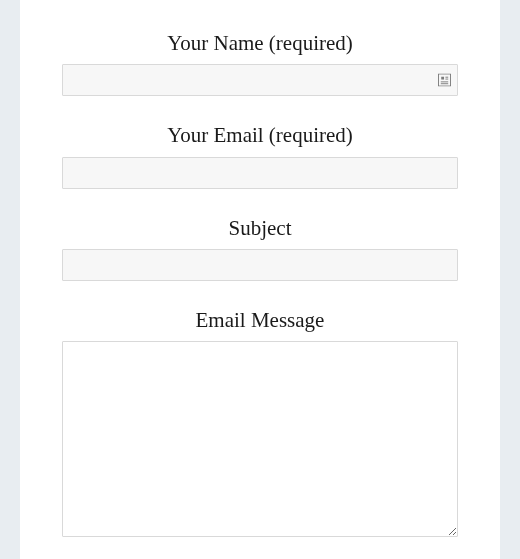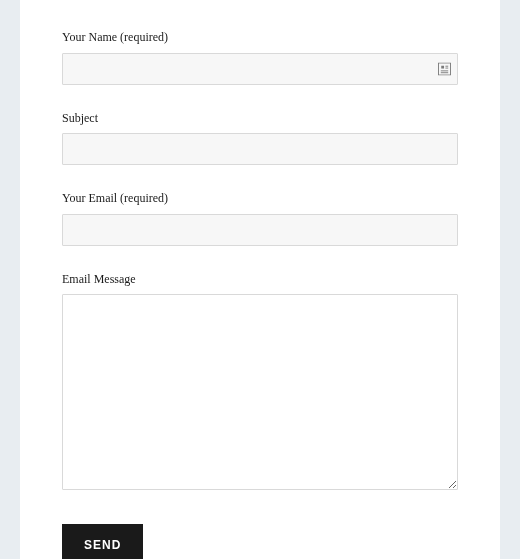--- a/index.html
+++ b/index.html
@@ -15,24 +15,25 @@
       background: #fff;
       width: 100%;
       min-height: 559px;
       padding: 30px 42px 28px 42px;
     }
     .field {
       margin-bottom: 26px;
     }
     .field-label {
       color: #1a1a1a;
-      font-size: 12px;
+      font-size: 21px;
       line-height: 1.3;
       margin-bottom: 7px;
       display: block;
+      text-align: center;
     }
     .text-input {
       width: 100%;
       height: 32px;
       background: #f7f7f7;
       border: 1px solid #d9d9d9;
       border-radius: 1px;
       padding: 4px 8px;
       font-family: inherit;
       font-size: 14px;
@@ -89,27 +90,27 @@
           <line x1="8" y1="4" x2="11" y2="4" stroke="#7a7a7a" stroke-width="1"></line>
           <line x1="8" y1="6" x2="11" y2="6" stroke="#7a7a7a" stroke-width="1"></line>
           <line x1="3" y1="9" x2="11" y2="9" stroke="#7a7a7a" stroke-width="1"></line>
           <line x1="3" y1="11" x2="11" y2="11" stroke="#7a7a7a" stroke-width="1"></line>
         </svg>
       </span>
     </div>
   </div>
 
   <div class="field">
-    <label class="field-label">Subject</label>
-    <input type="text" class="text-input" value="" style="">
+    <label class="field-label">Your Email (required)</label>
+    <input type="email" class="text-input" value="" style="">
   </div>
 
   <div class="field">
-    <label class="field-label">Your Email (required)</label>
-    <input type="email" class="text-input" value="" style="">
+    <label class="field-label">Subject</label>
+    <input type="text" class="text-input" value="" style="">
   </div>
 
   <div class="field">
     <label class="field-label">Email Message</label>
     <textarea class="text-area" style=""></textarea>
   </div>
 
   <button class="send-button">Send</button>
 
 </div>

